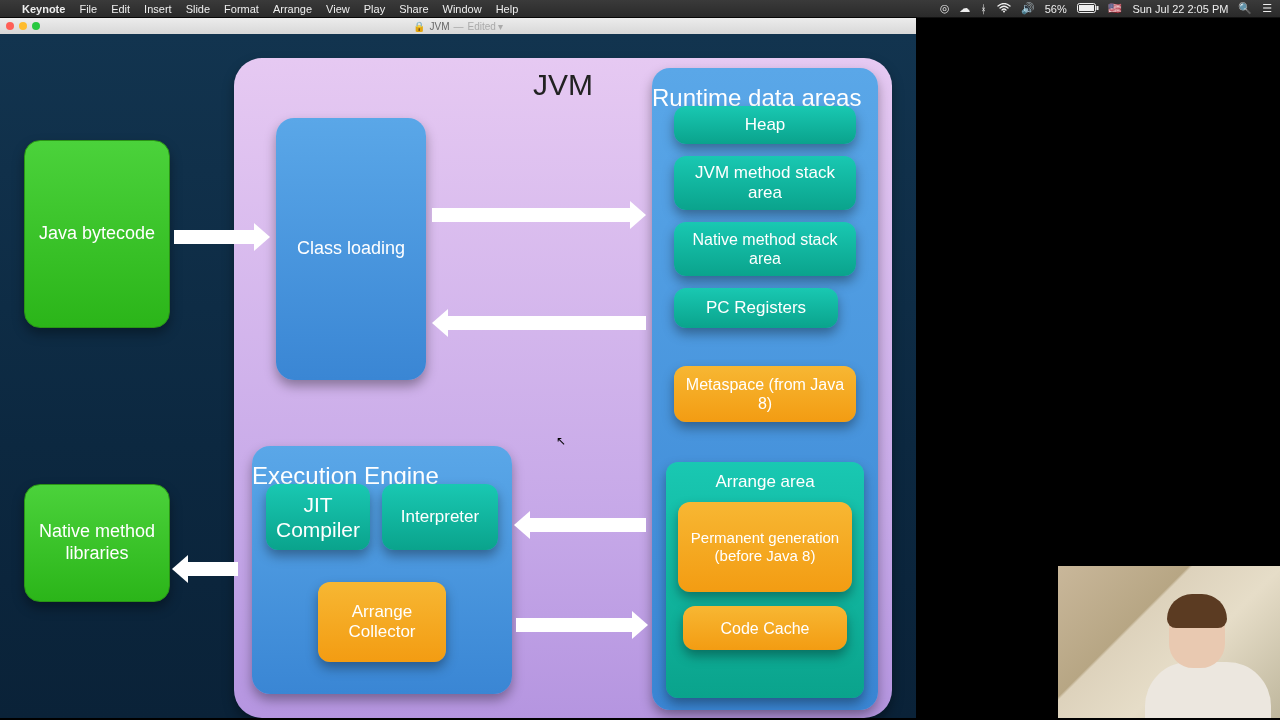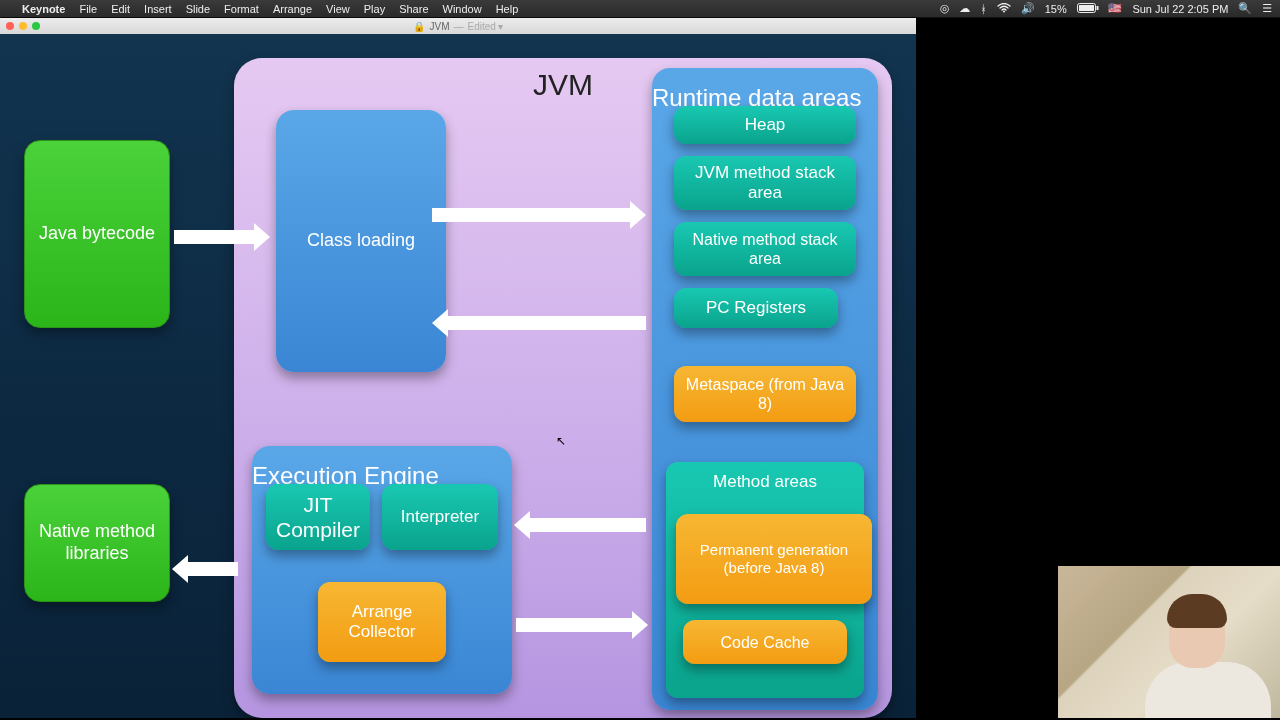--- a/index.html
+++ b/index.html
@@ -144,21 +144,21 @@
     <span class="ico">◎</span>
     <span class="ico">☁︎</span>
     <span class="ico">ᚼ</span>
     <span class="ico">
       <svg width="14" height="10" viewBox="0 0 14 10">
           <path d="M1 3 Q7 -2 13 3 M3 5 Q7 1.5 11 5 M5 7 Q7 5 9 7" stroke="#eee" stroke-width="1.3" fill="none" stroke-linecap="round"></path>
           <circle cx="7" cy="8.6" r="1" fill="#eee"></circle>
         </svg>
     </span>
     <span class="ico">🔊</span>
-    <span>15%</span>
+    <span>56%</span>
     <span class="ico">
       <svg width="22" height="10" viewBox="0 0 22 10">
           <rect x="0.5" y="0.5" width="18" height="9" rx="2" fill="none" stroke="#eee"></rect>
           <rect x="19.5" y="3" width="2" height="4" fill="#eee"></rect>
           <rect x="2" y="2" width="15" height="6" fill="#eee"></rect>
         </svg>
     </span>
     <span class="ico">🇺🇸</span>
     <span>Sun Jul 22  2:05 PM</span>
     <span class="ico">🔍</span>
@@ -185,21 +185,21 @@
     <div class="box green shadow" style="left:24px; top:106px; width:146px; height:188px;">
       <span>Java bytecode</span>
     </div>
     <div class="box green shadow" style="left:24px; top:450px; width:146px; height:118px;">
       <span>Native method libraries</span>
     </div>
 
     <div class="jvm shadow" style="position:absolute; left:234px; top:24px; width:658px; height:660px;">
       <div class="jvm-title">JVM</div>
 
-      <div class="box blue-ctr shadow" style="left:42px; top:52px; width:170px; height:262px;">
+      <div class="box blue-ctr shadow" style="left:42px; top:60px; width:150px; height:262px;">
         <span>Class loading</span>
       </div>
 
       <div class="blue-ctr shadow" style="position:absolute; left:18px; top:388px; width:260px; height:248px;">
         <div class="hdr">Execution Engine</div>
         <div class="box teal shadow" style="left:14px; top:38px; width:104px; height:66px; font-size:21px;">
           <span>JIT Compiler</span>
         </div>
         <div class="box teal shadow" style="left:130px; top:38px; width:116px; height:66px; font-size:17px;">
           <span>Interpreter</span>
@@ -223,22 +223,22 @@
         </div>
         <div class="box teal shadow" style="left:22px; top:220px; width:164px; height:40px; font-size:17px;">
           <span>PC Registers</span>
         </div>
         <div class="box orange shadow" style="left:22px; top:298px; width:182px; height:56px; font-size:16px;">
           <span>Metaspace (from Java 8)</span>
         </div>
 
         <div class="box teal shadow" style="left:14px; top:394px; width:198px; height:236px; align-items:flex-start;">
           <div style="width:100%">
-            <div style="text-align:center; padding:4px 0 6px; font-size:17px;">Method areas</div>
-            <div class="box orange shadow" style="position:relative; margin:16px auto; width:196px; height:90px; font-size:15px;">
+            <div style="text-align:center; padding:4px 0 6px; font-size:17px;">Arrange area</div>
+            <div class="box orange shadow" style="position:relative; margin:4px auto; width:174px; height:90px; font-size:15px;">
               <span>Permanent generation (before Java 8)</span>
             </div>
             <div class="box orange shadow" style="position:relative; margin:14px auto 0; width:164px; height:44px; font-size:16px;">
               <span>Code Cache</span>
             </div>
           </div>
         </div>
       </div>
 
       <div class="arrow" style="left:198px; top:150px; width:200px;"></div>

